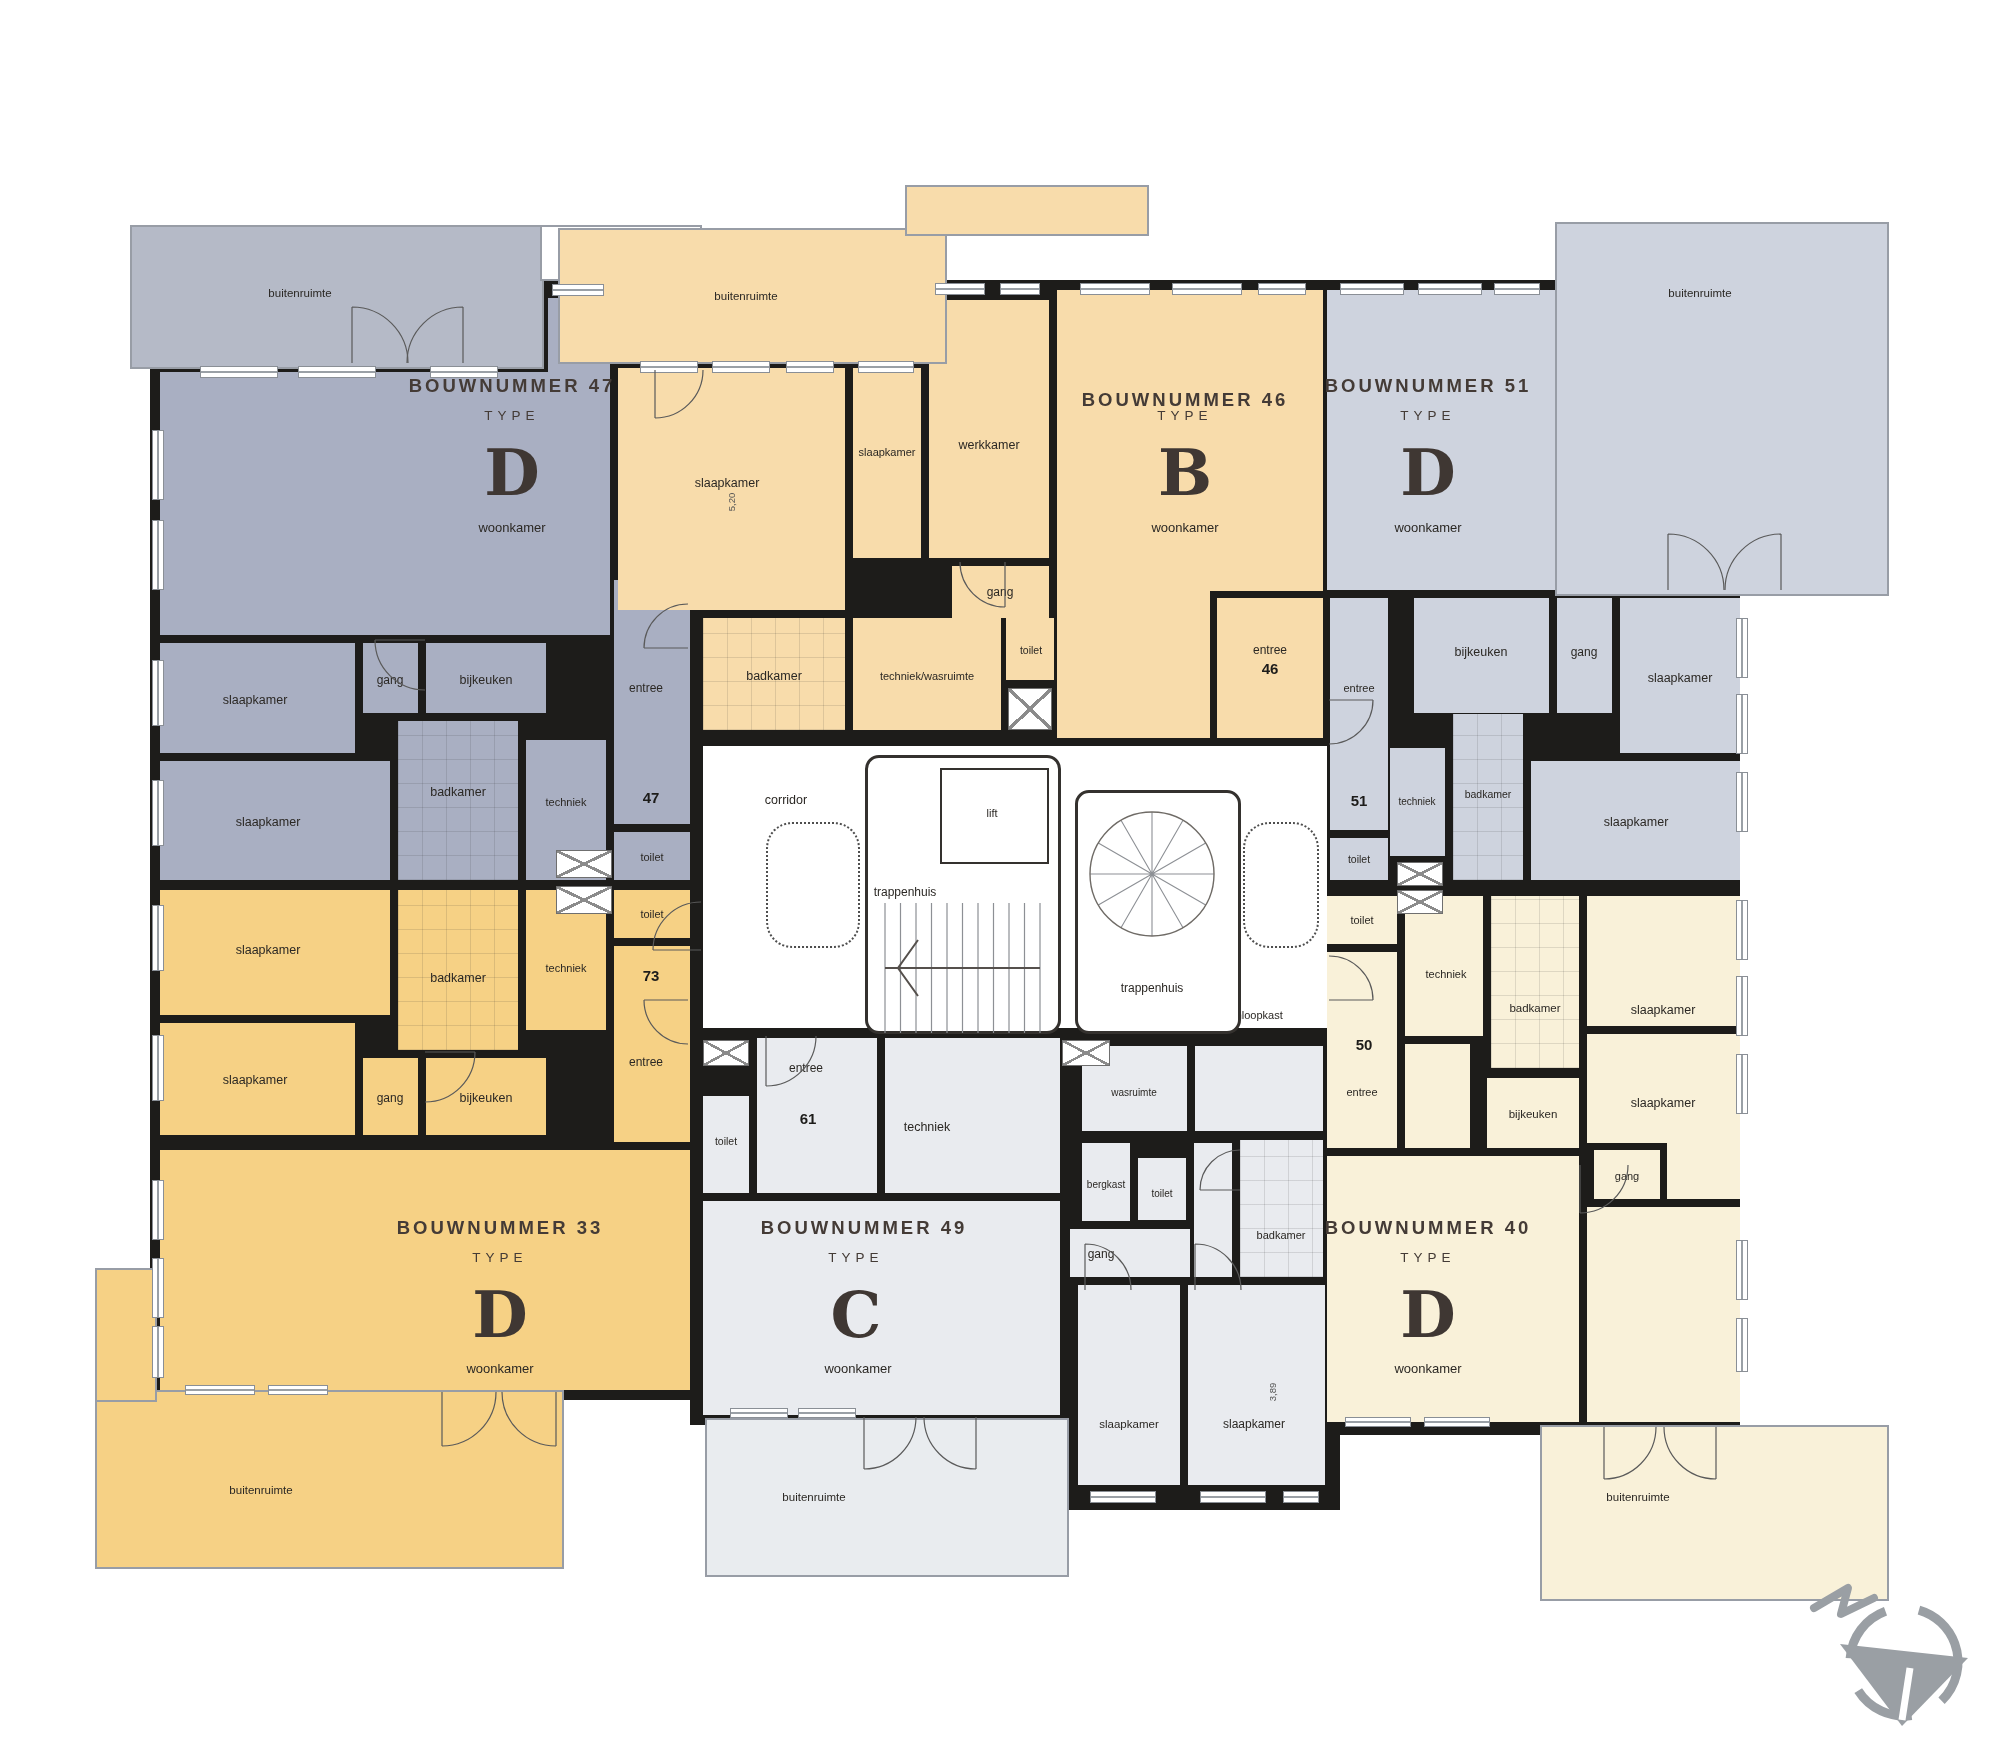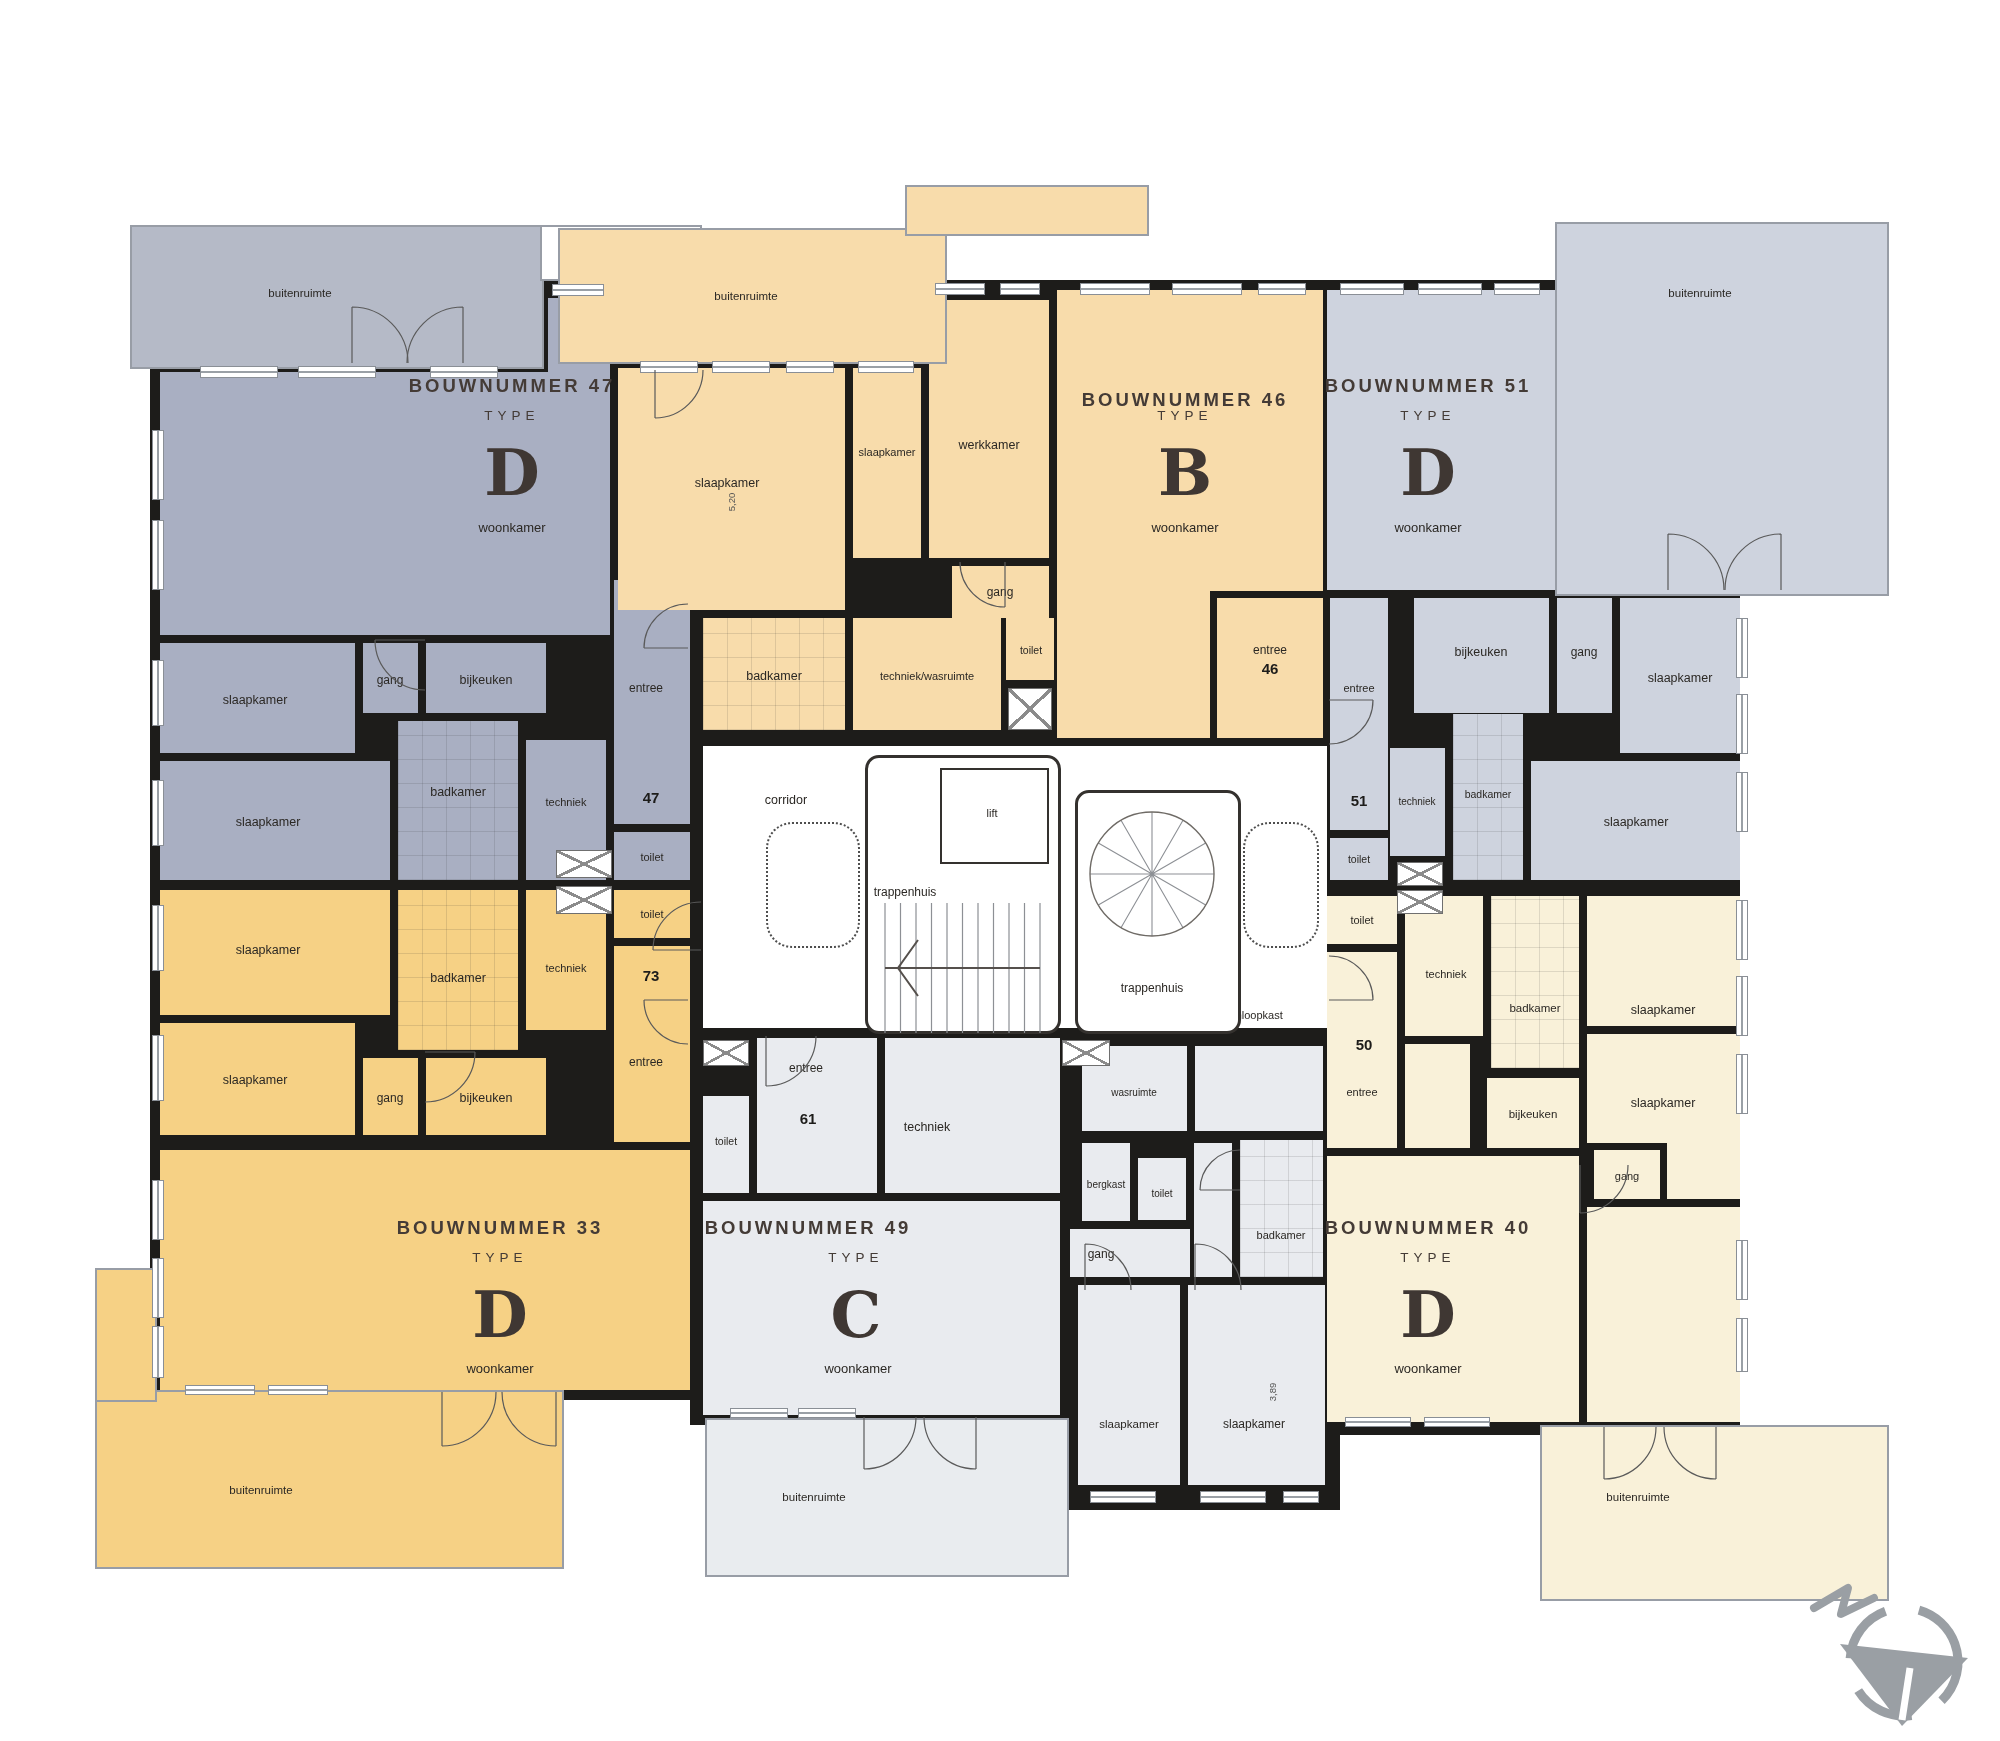--- a/index.html
+++ b/index.html
@@ -238,21 +238,21 @@
     <div class="t-letter" style="left: 512px; top: 472px;">D</div>
     <div class="t-bn" style="left: 1185px; top: 400px;">BOUWNUMMER 46</div>
     <div class="t-type" style="left: 1185px; top: 415px;">TYPE</div>
     <div class="t-letter" style="left: 1185px; top: 472px;">B</div>
     <div class="t-bn" style="left: 1428px; top: 386px;">BOUWNUMMER 51</div>
     <div class="t-type" style="left: 1428px; top: 415px;">TYPE</div>
     <div class="t-letter" style="left: 1428px; top: 472px;">D</div>
     <div class="t-bn" style="left: 500px; top: 1228px;">BOUWNUMMER 33</div>
     <div class="t-type" style="left: 500px; top: 1257px;">TYPE</div>
     <div class="t-letter" style="left: 500px; top: 1314px;">D</div>
-    <div class="t-bn" style="left: 808px; top: 1228px;">BOUWNUMMER 49</div>
+    <div class="t-bn" style="left: 864px; top: 1228px;">BOUWNUMMER 49</div>
     <div class="t-type" style="left: 856px; top: 1257px;">TYPE</div>
     <div class="t-letter" style="left: 856px; top: 1314px;">C</div>
     <div class="t-bn" style="left: 1428px; top: 1228px;">BOUWNUMMER 40</div>
     <div class="t-type" style="left: 1428px; top: 1257px;">TYPE</div>
     <div class="t-letter" style="left: 1428px; top: 1314px;">D</div>
     <div class="dnum" style="left: 651px; top: 797px;">47</div>
     <div class="dnum" style="left: 651px; top: 975px;">73</div>
     <div class="dnum" style="left: 808px; top: 1118px;">61</div>
     <div class="dnum" style="left: 1364px; top: 1044px;">50</div>
     <div class="dnum" style="left: 1359px; top: 800px;">51</div>

